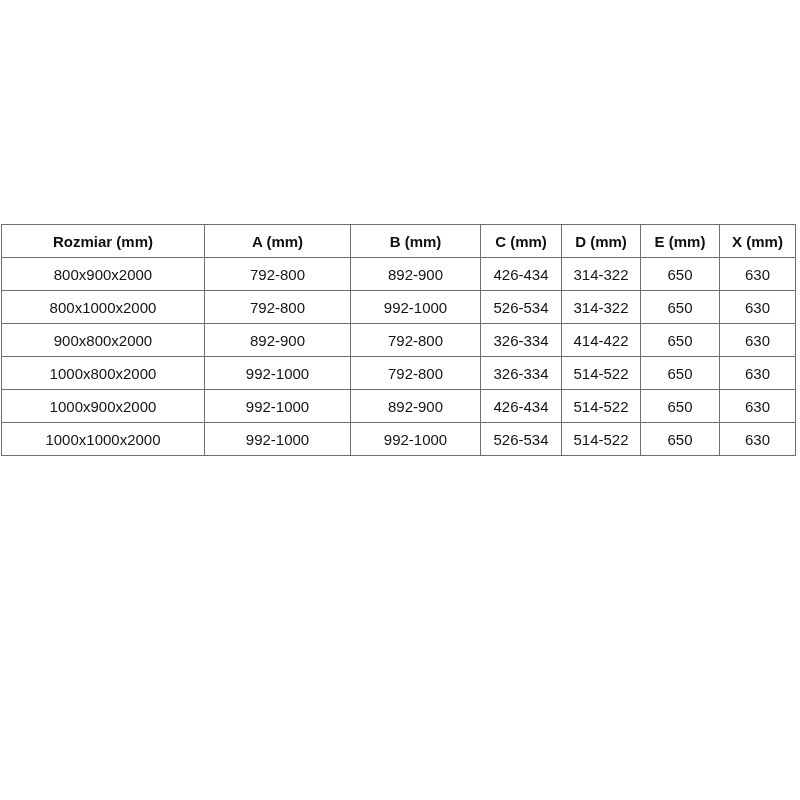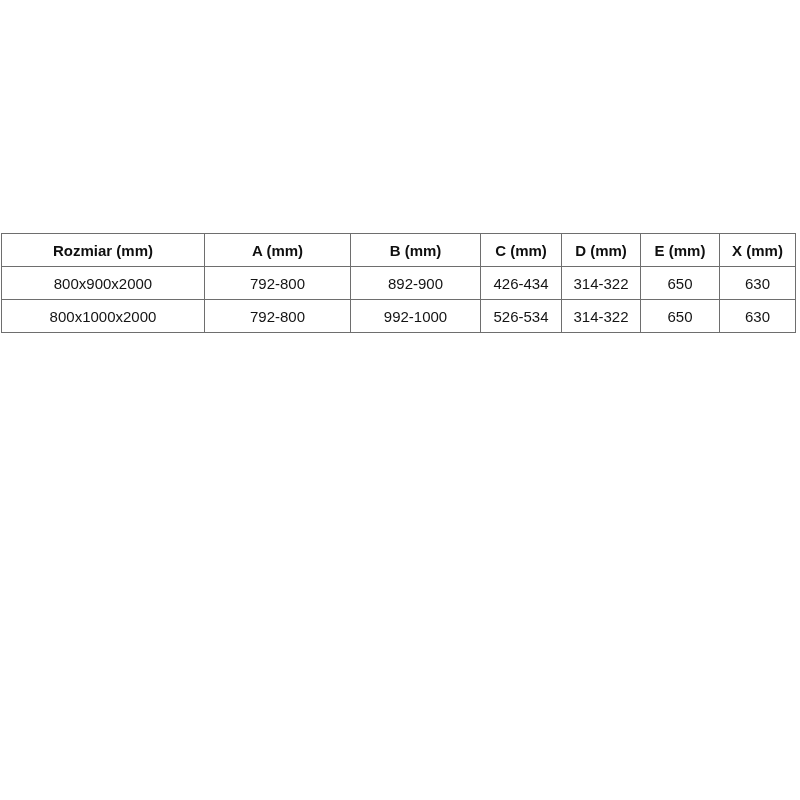--- a/index.html
+++ b/index.html
@@ -12,21 +12,21 @@
   }
   .page {
     position: relative;
     width: 800px;
     height: 800px;
     background: #ffffff;
     overflow: hidden;
   }
   table.spec-table {
     position: absolute;
-    top: 233px;
+    top: 224px;
     left: 1px;
     width: 794px;
     border-collapse: collapse;
     table-layout: fixed;
   }
   table.spec-table th,
   table.spec-table td {
     border: 1px solid #6e6e6e;
     text-align: center;
     vertical-align: middle;
@@ -79,15 +79,51 @@
         </tr>
         <tr>
           <td>800x1000x2000</td>
           <td>792-800</td>
           <td>992-1000</td>
           <td>526-534</td>
           <td>314-322</td>
           <td>650</td>
           <td>630</td>
         </tr>
+        <tr>
+          <td>900x800x2000</td>
+          <td>892-900</td>
+          <td>792-800</td>
+          <td>326-334</td>
+          <td>414-422</td>
+          <td>650</td>
+          <td>630</td>
+        </tr>
+        <tr>
+          <td>1000x800x2000</td>
+          <td>992-1000</td>
+          <td>792-800</td>
+          <td>326-334</td>
+          <td>514-522</td>
+          <td>650</td>
+          <td>630</td>
+        </tr>
+        <tr>
+          <td>1000x900x2000</td>
+          <td>992-1000</td>
+          <td>892-900</td>
+          <td>426-434</td>
+          <td>514-522</td>
+          <td>650</td>
+          <td>630</td>
+        </tr>
+        <tr>
+          <td>1000x1000x2000</td>
+          <td>992-1000</td>
+          <td>992-1000</td>
+          <td>526-534</td>
+          <td>514-522</td>
+          <td>650</td>
+          <td>630</td>
+        </tr>
       </tbody>
   </table>
 </div>
 
 </body></html>

